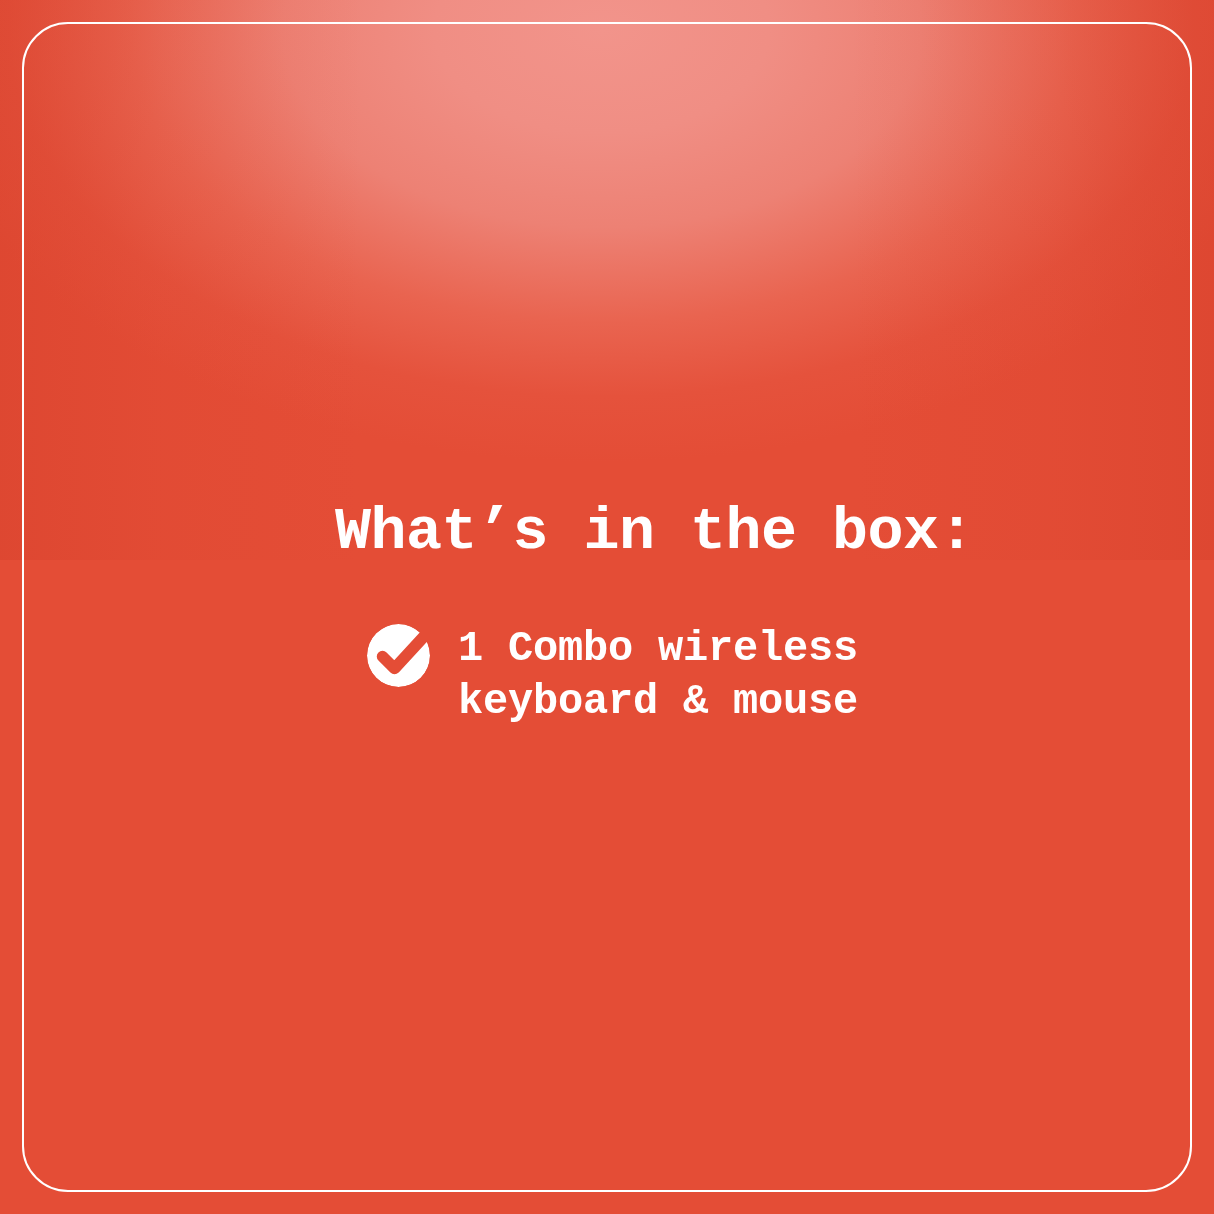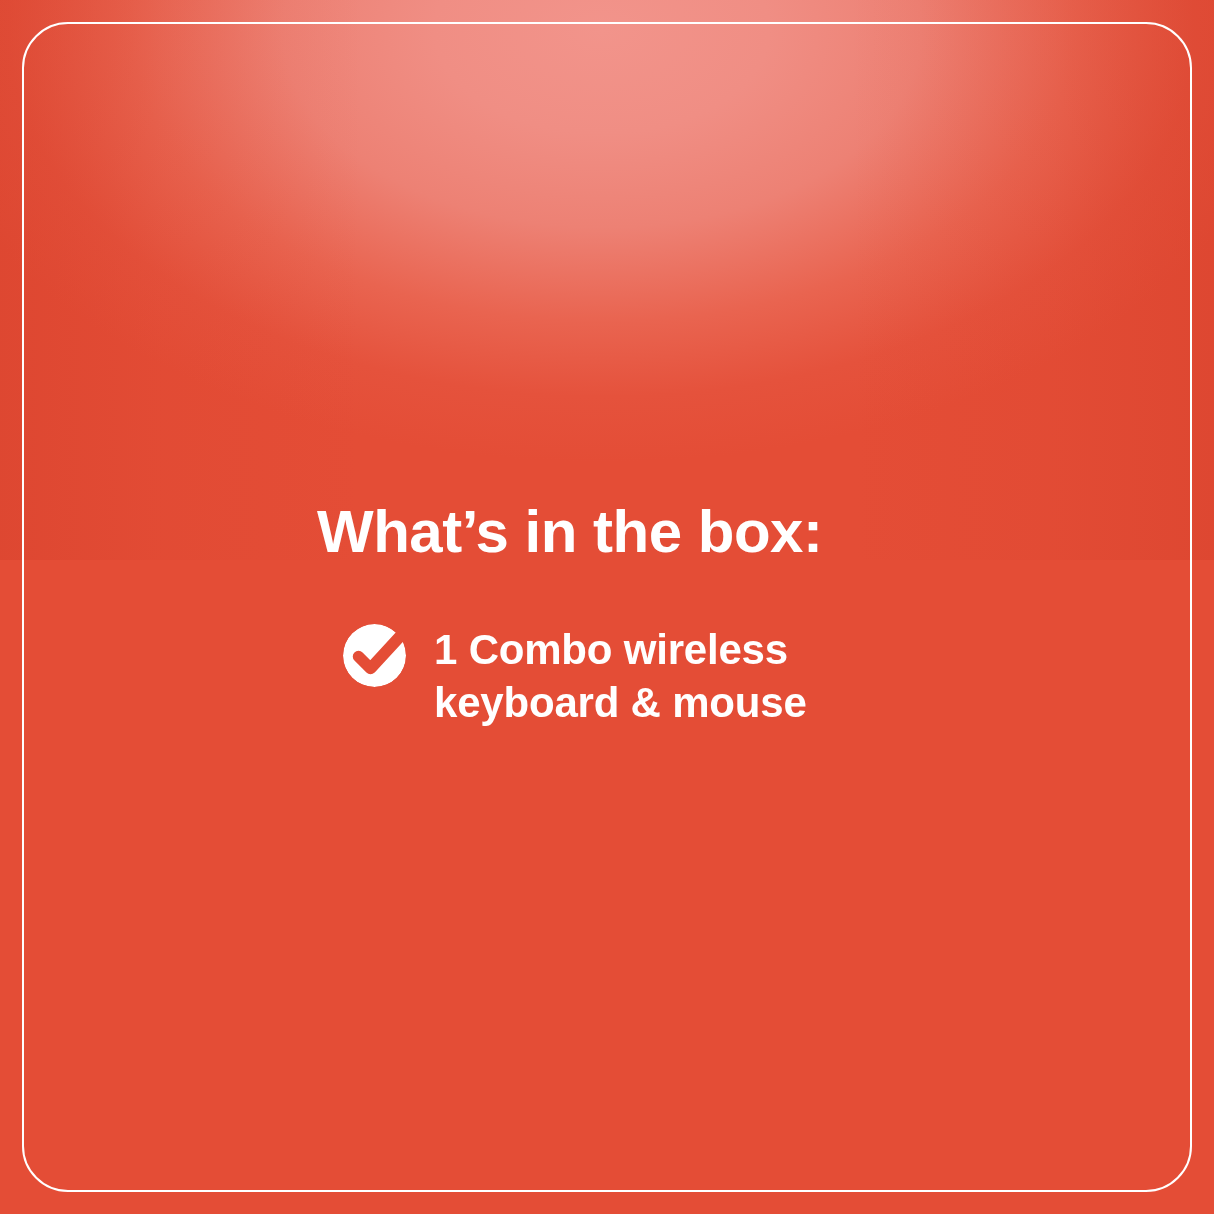--- a/index.html
+++ b/index.html
@@ -69,37 +69,38 @@
     width: 1170px;
     height: 1170px;
     border: 2px solid #ffffff;
     border-radius: 46px;
     box-sizing: border-box;
     pointer-events: none;
   }
 
   .content {
     position: absolute;
-    left: 317px;
+    left: 335px;
     top: 498px;
     width: 620px;
+    font-family: Liberation Mono, monospace;
   }
 
   .heading {
     margin: 0;
     font-size: 60px;
     line-height: 68px;
     font-weight: 700;
     letter-spacing: -0.5px;
     color: #ffffff;
     white-space: nowrap;
   }
 
   .items {
-    margin: 12px;
+    margin: 18px;
     padding: 0;
     list-style: none;
     margin-top: 52px;
   }
 
   .item {
     display: flex;
     align-items: flex-start;
     margin-left: 13px;
   }

